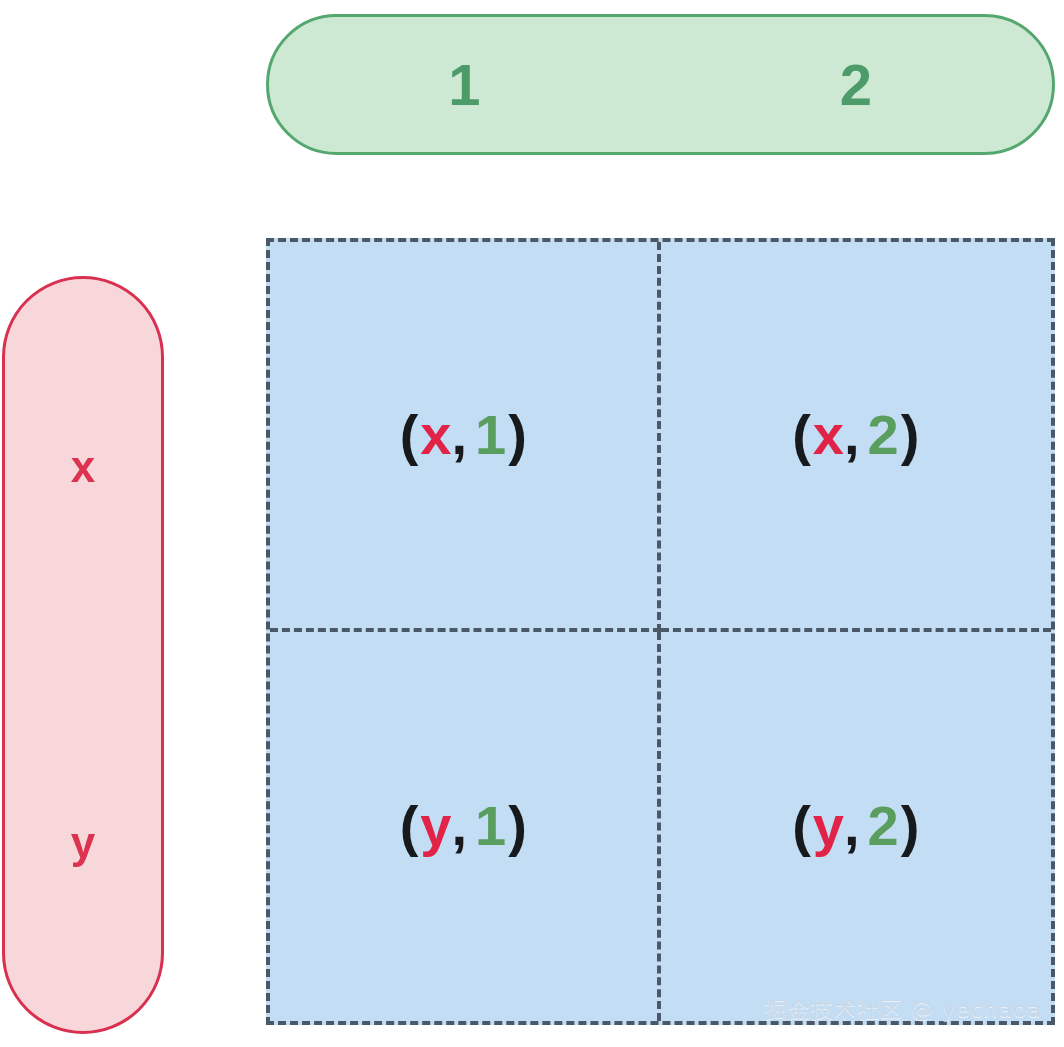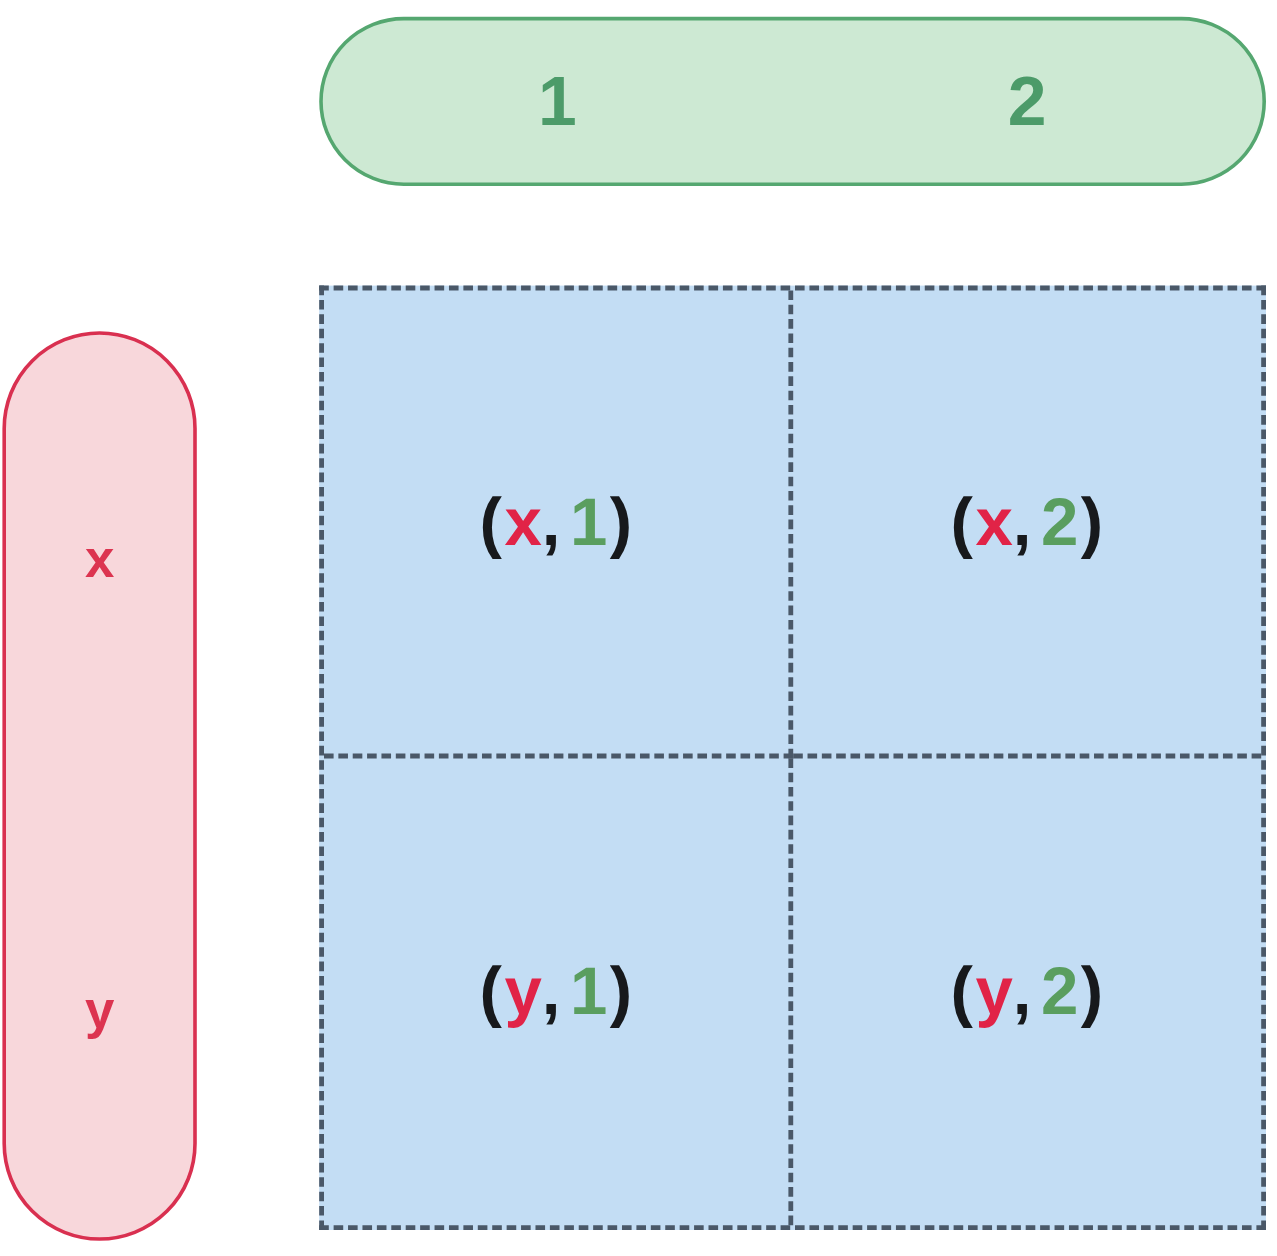--- a/index.html
+++ b/index.html
@@ -191,14 +191,15 @@
         <span class="paren">(</span>
         <span class="row-val">y</span>
         <span class="comma">,</span>
         <span class="col-val">2</span>
         <span class="paren">)</span>
       </span>
     </div>
 
   </div>
 
+  <div class="watermark">掘金技术社区 @ yechaoa</div>
 
 </div>
 
 </body></html>

